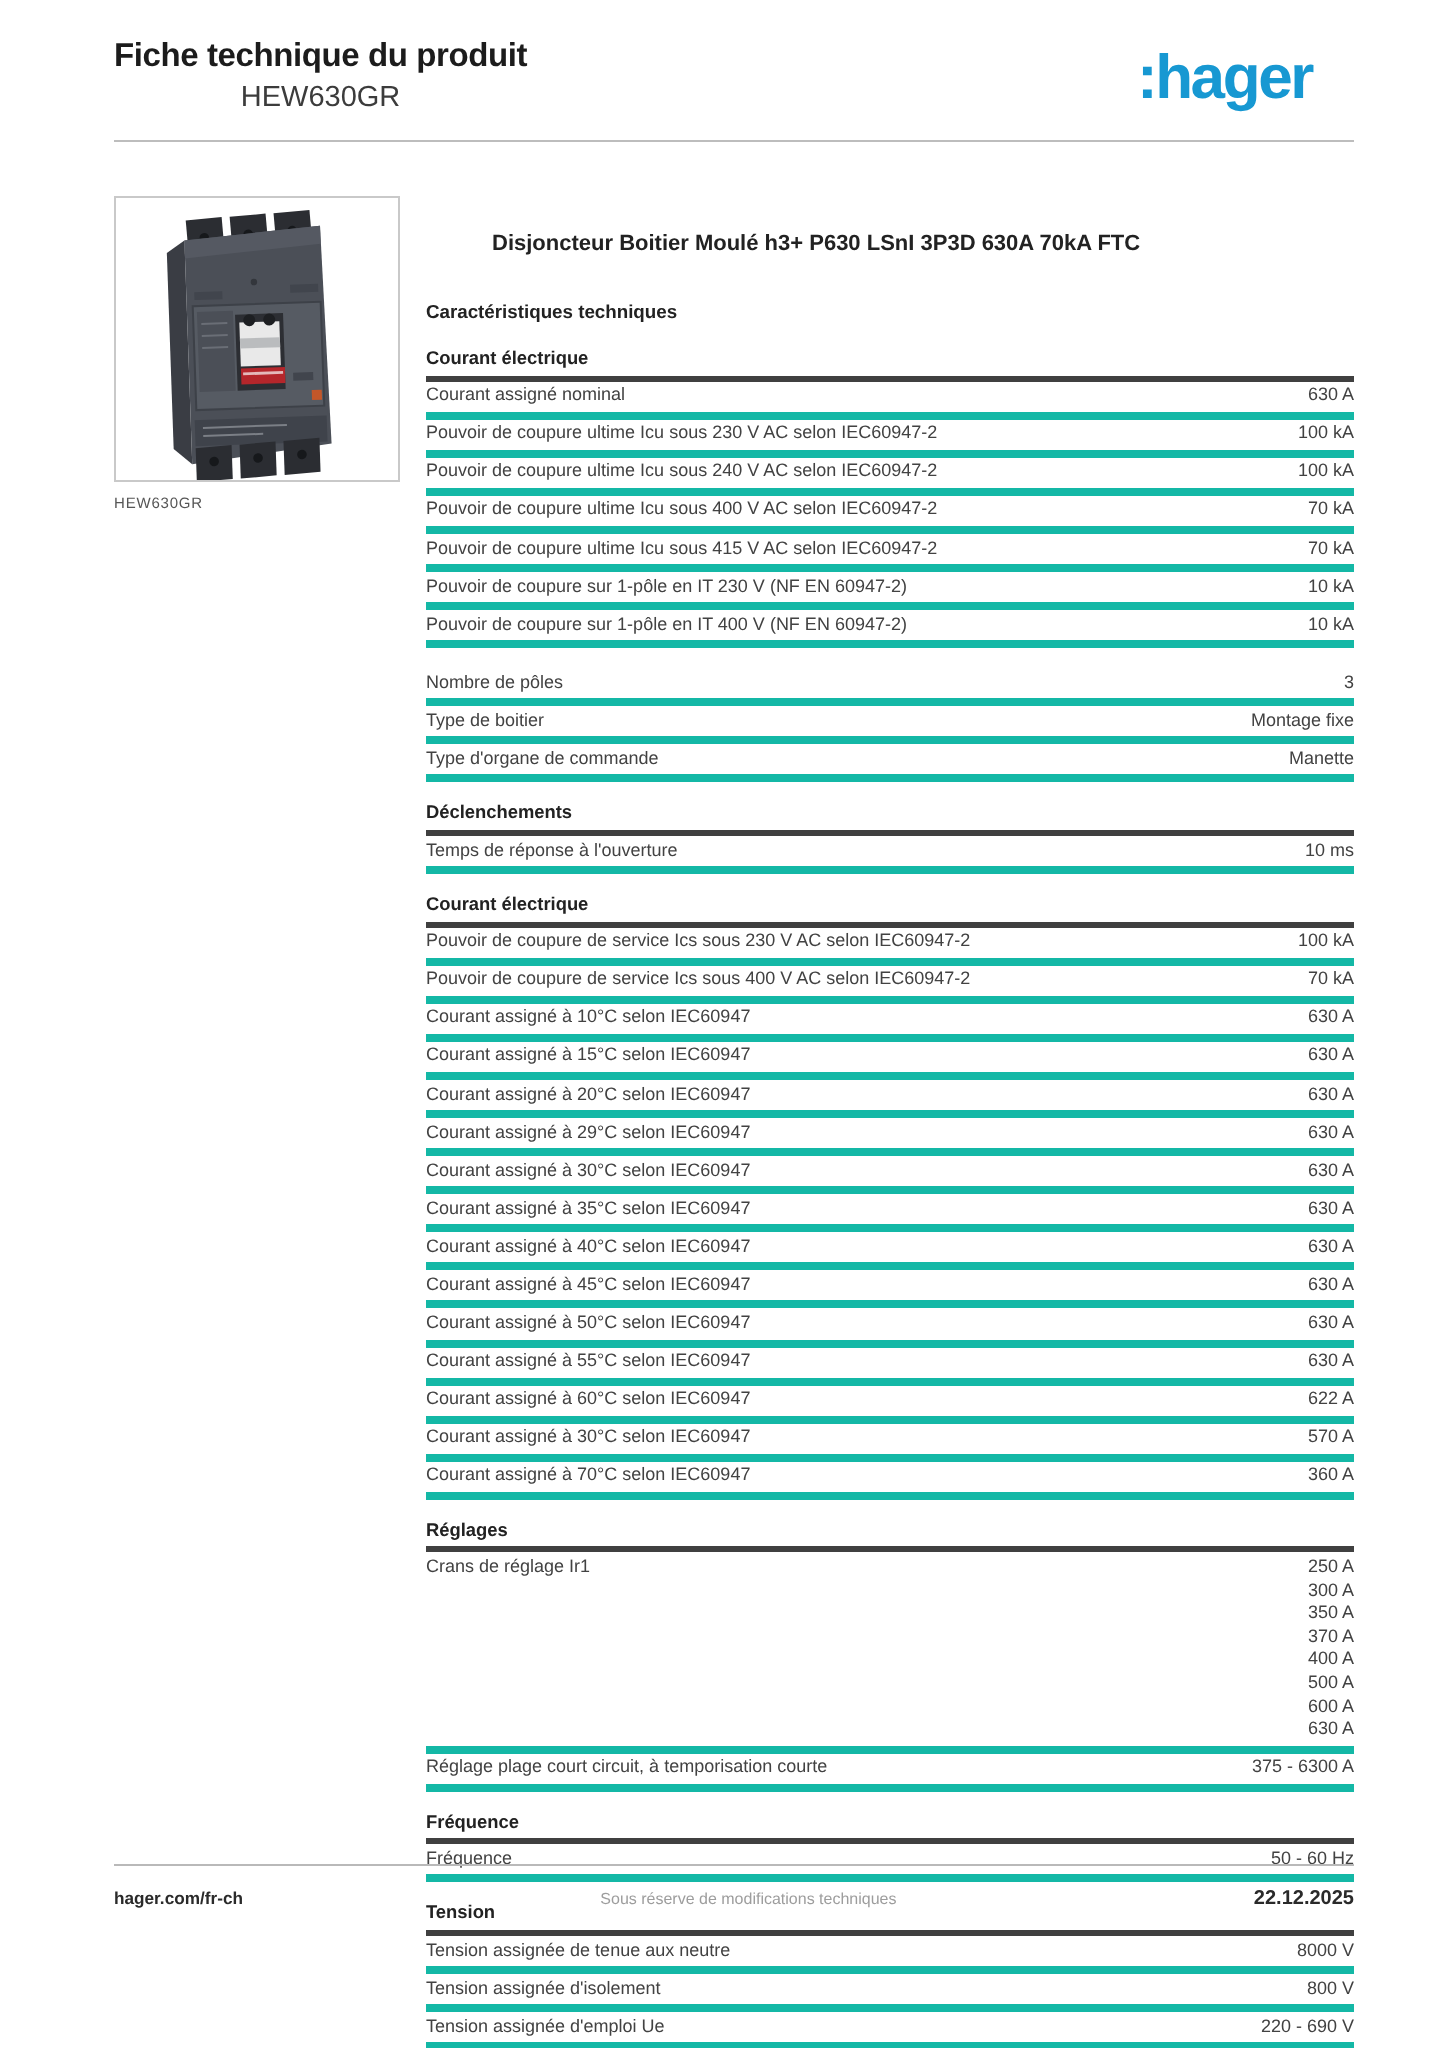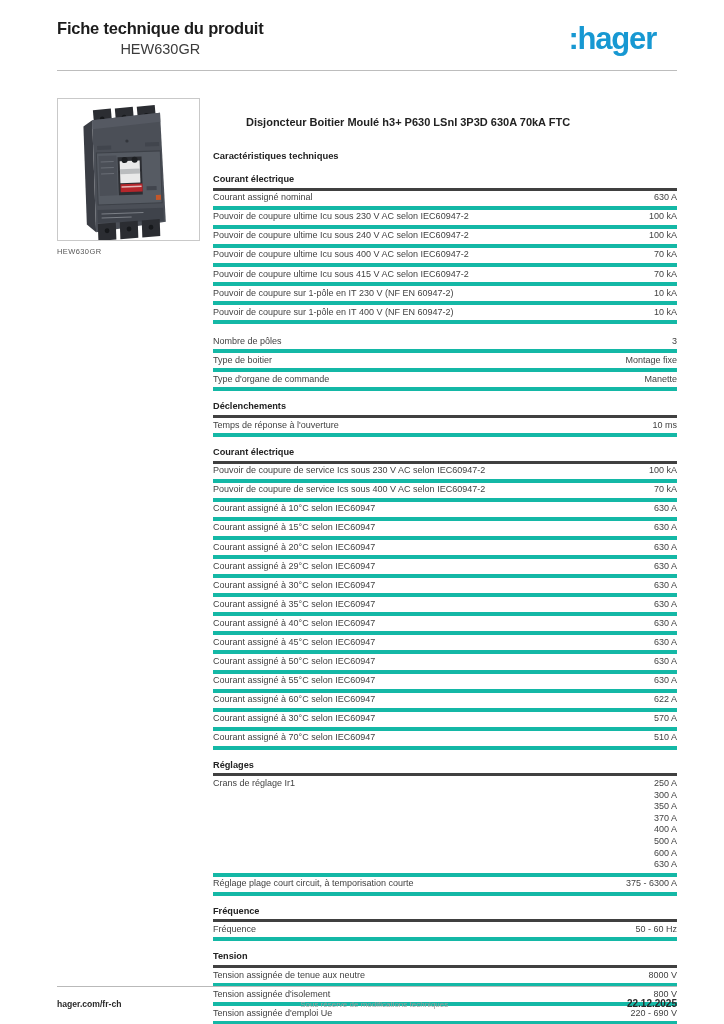--- a/index.html
+++ b/index.html
@@ -36,21 +36,21 @@
   .section-title { font-size:9.2px; font-weight:bold; color:#222; line-height:10.6px;
     padding-bottom:3px; border-bottom:3px solid #404040; }
   .spec-row { display:flex; justify-content:space-between; align-items:flex-start;
     padding:1.6px 0 1.9px; border-bottom:4px solid #14b8a6;
     font-size:9px; line-height:10.6px; color:#424242; }
   .spec-label { text-align:left; padding-right:10px; }
   .spec-values { text-align:right; white-space:nowrap; }
   .spec-values div { line-height:11.6px; }
 
   
-  .footer { position:absolute; left:57px; right:47px; top:986px;
+  .footer { position:absolute; left:57px; right:47px; top:932px;
     border-top:1px solid #b9b9b9; padding-top:11px;
     display:flex; justify-content:space-between; align-items:baseline; }
   .footer-left { font-size:8.6px; font-weight:bold; color:#2a2a2a; }
   .footer-center { font-size:8px; color:#9d9d9d; }
   .footer-right { font-size:10px; font-weight:bold; color:#2a2a2a; }
 </style>
 </head>
 <body>
 
 <div class="page">
@@ -291,21 +291,21 @@
             </div>
             <div class="spec-row">
               <span class="spec-label">Courant assigné à 30°C selon IEC60947</span>
               <span class="spec-values">
                 <div>570 A</div>
               </span>
             </div>
             <div class="spec-row">
               <span class="spec-label">Courant assigné à 70°C selon IEC60947</span>
               <span class="spec-values">
-                <div>510 A</div>
+                <div>360 A</div>
               </span>
             </div>
           </div>
           <div class="section">
             <div class="section-title">Réglages</div>
             <div class="spec-row">
               <span class="spec-label">Crans de réglage Ir1</span>
               <span class="spec-values">
                 <div>250 A</div>
                 <div>300 A</div>

